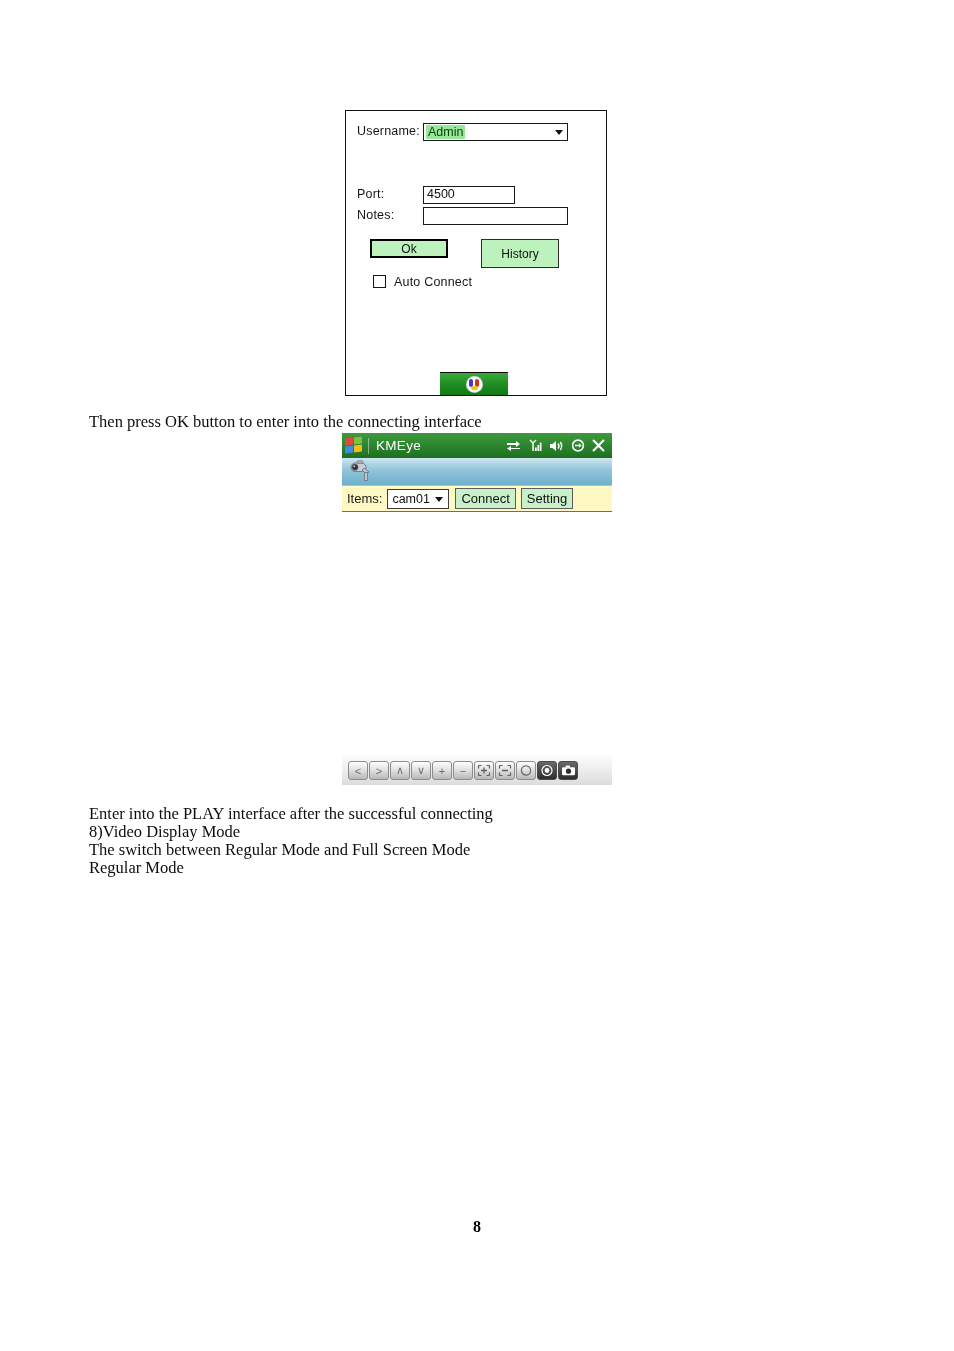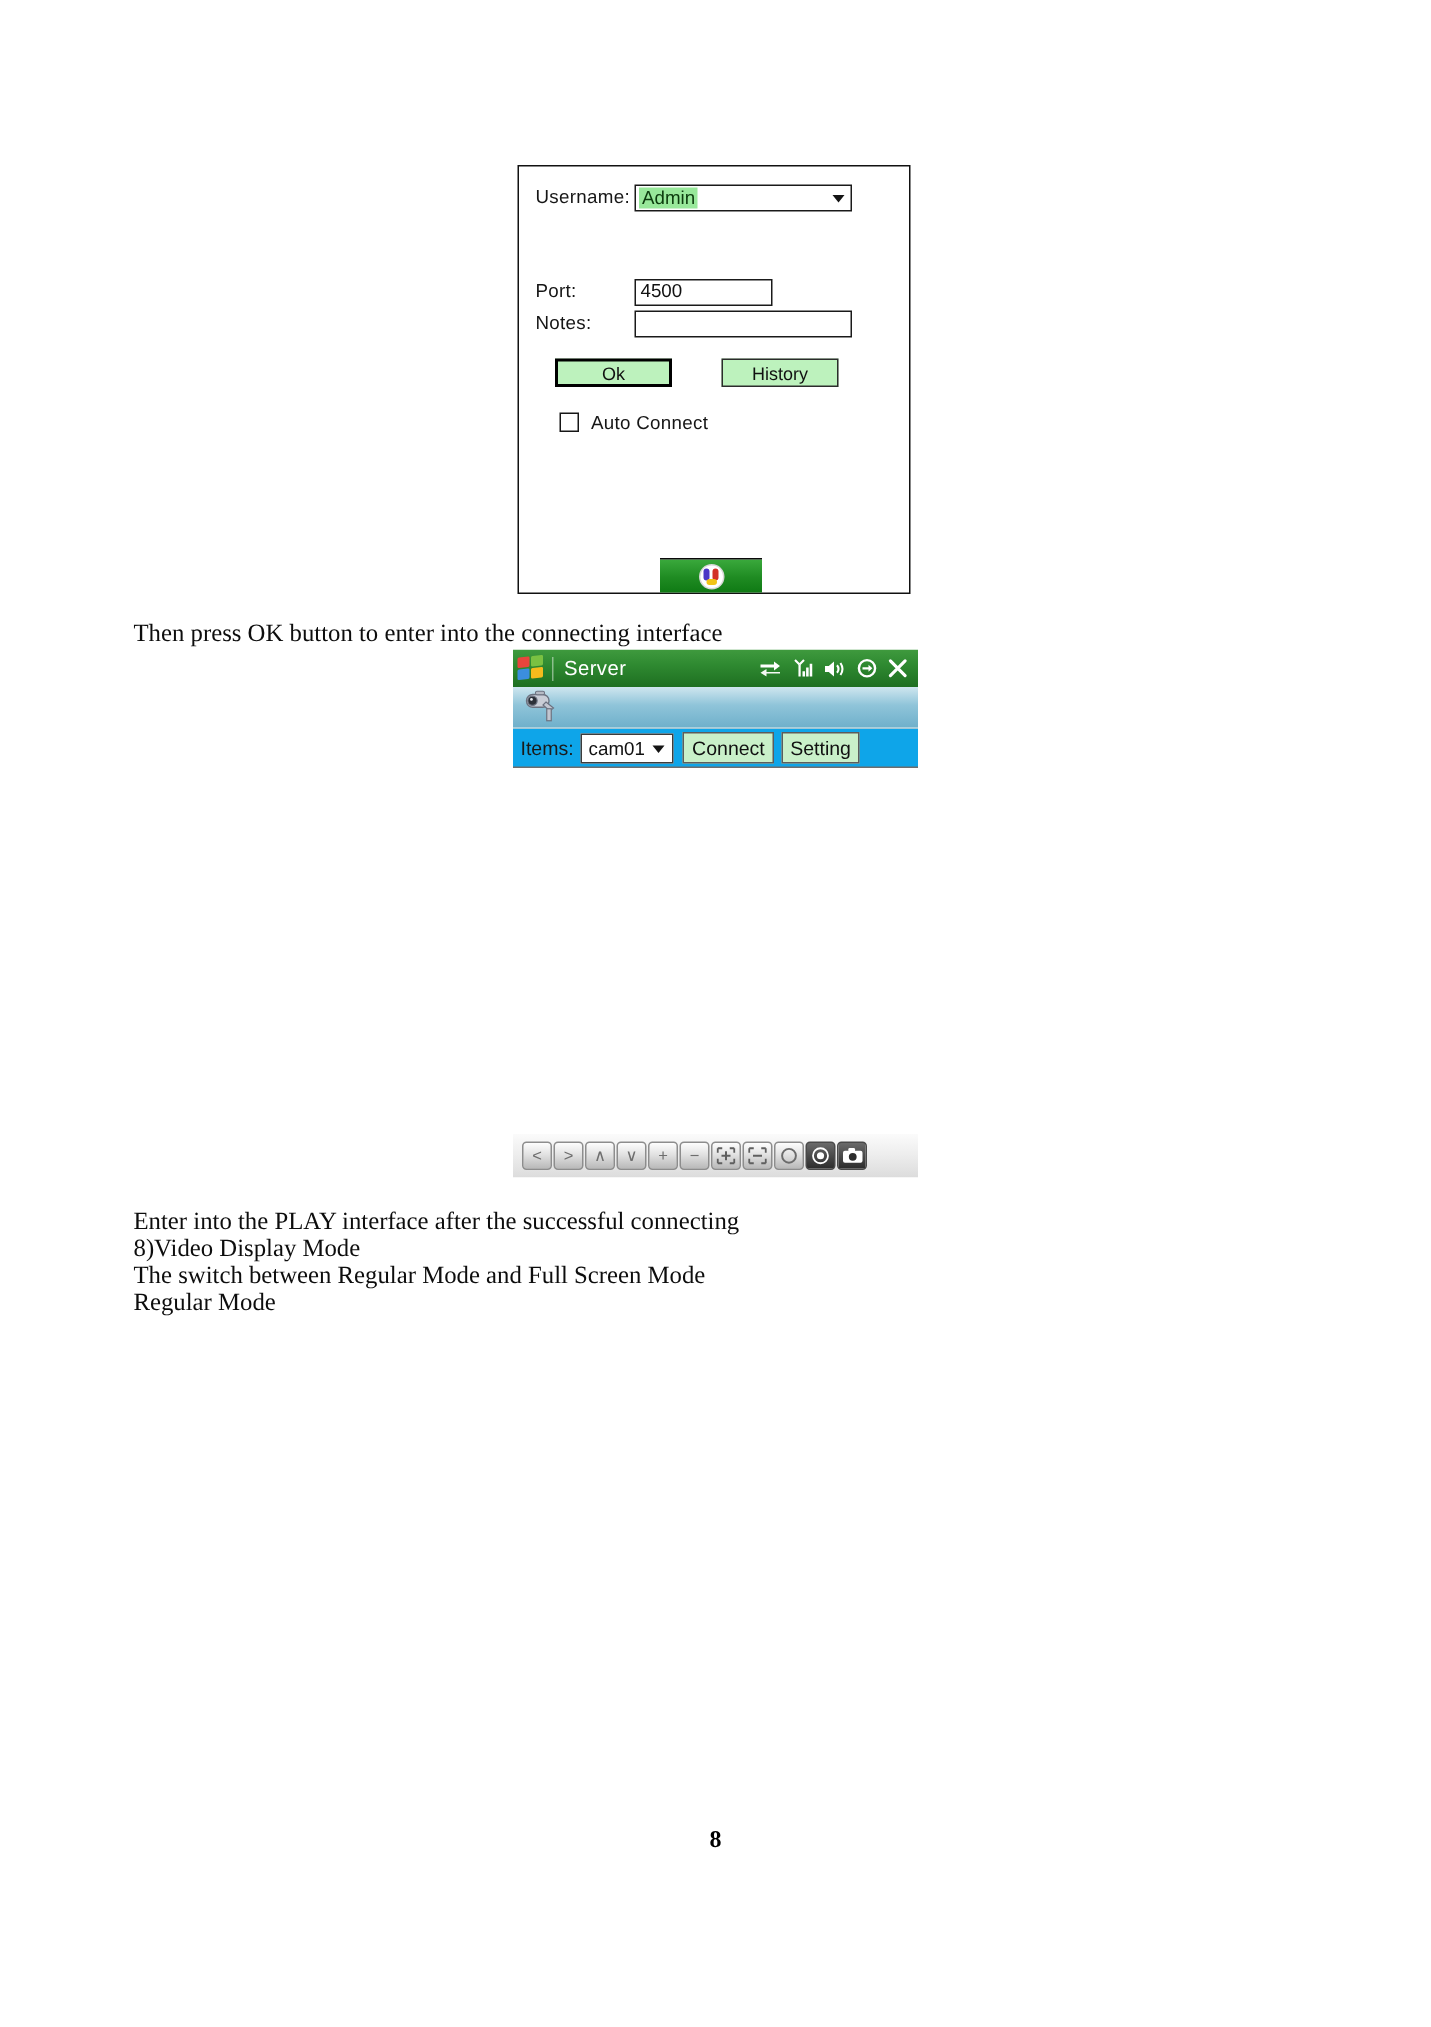--- a/index.html
+++ b/index.html
@@ -136,21 +136,21 @@
     align-items: center;
     justify-content: center;
   }
   #ok-button {
     left: 24px; top: 128px;
     width: 78px; height: 19px;
     border: 2.2px solid #000000;
   }
   #history-button {
     left: 135px; top: 128px;
-    width: 78px; height: 19px;
+    width: 78px; height: 29px;
     border: 1.2px solid #2c2c2c;
   }
 
   
   #auto-connect-row {
     position: absolute;
     left: 27px; top: 163px;
     height: 15px;
     display: flex;
     align-items: center;
@@ -276,21 +276,21 @@
     left: 4px; top: 2px;
     width: 30px; height: 24px;
   }
 
   
   #items-row {
     position: absolute;
     left: 0; top: 53px;
     width: 100%;
     height: 26px;
-    background: #0ea5e9;
+    background: #fef9c3;
     border-bottom: 1.2px solid #6d6d6d;
     box-sizing: border-box;
     display: flex;
     align-items: center;
     padding-left: 5px;
   }
   #items-label {
     font-family: "Liberation Sans", "DejaVu Sans", sans-serif;
     font-size: 13px;
     color: #1a1a1a;
@@ -444,21 +444,21 @@
 <div id="kmeye-window">
 
   <div id="kmeye-titlebar">
     <span id="win-logo">
       <span class="wl-r"></span>
         <span class="wl-g"></span>
         <span class="wl-b"></span>
         <span class="wl-y"></span>
     </span>
     <span id="title-sep"></span>
-    <span id="kmeye-title">Server</span>
+    <span id="kmeye-title">KMEye</span>
 
     <span id="titlebar-icons">
       <span>
         <svg width="15" height="12" viewBox="0 0 15 12">
           <path d="M1 3 H10 L10 1 L14 4 L10 7 L10 5 H1 Z" fill="#ffffff"></path>
           <path d="M14 9 H5 L5 11 L1 8.5 L5 6 L5 8 H14 Z" fill="#ffffff" opacity="0.95"></path>
         </svg>
       </span>
       <span>
         <svg width="14" height="13" viewBox="0 0 14 13">

